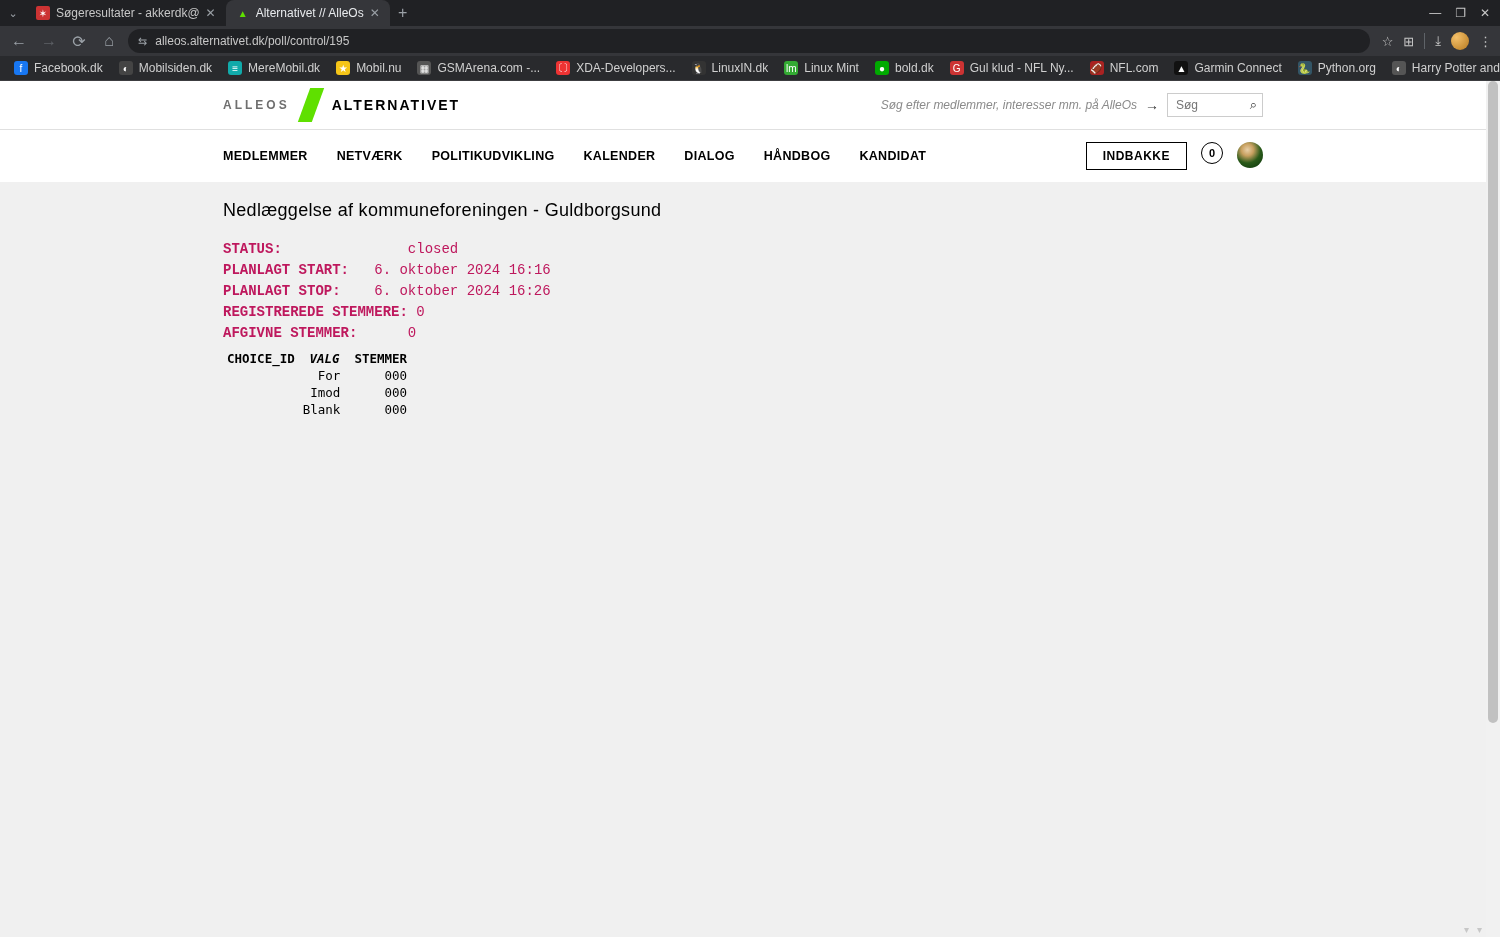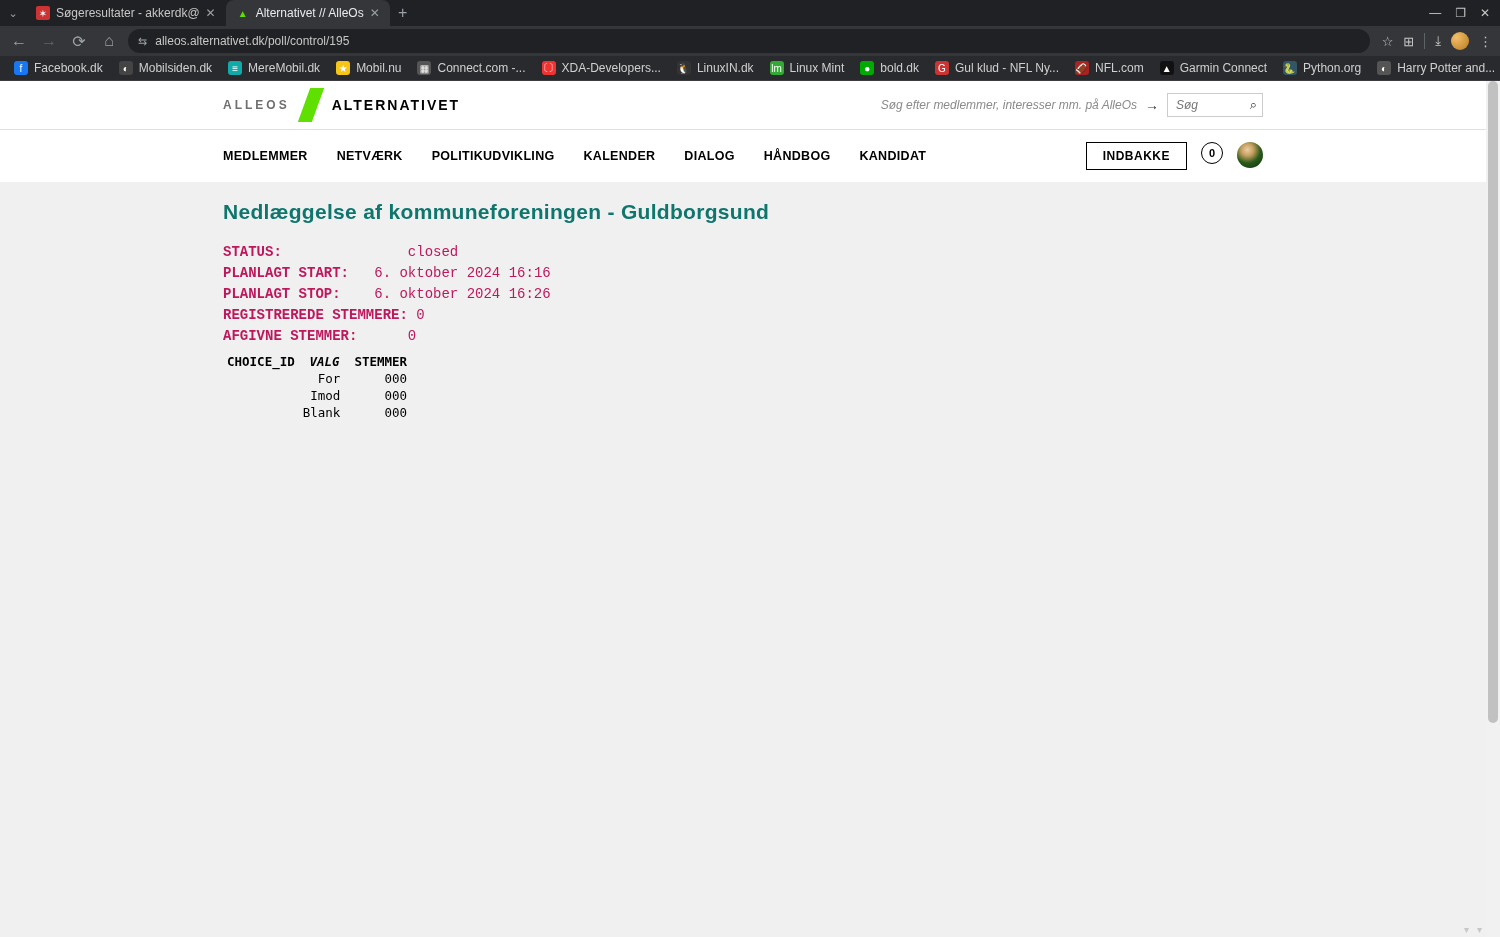--- a/index.html
+++ b/index.html
@@ -40,36 +40,36 @@
 
   .site-header { width:100%; background:#fff; }
   .site-header-row1 { max-width:1060px; margin:0 auto; height:48px; display:flex; align-items:center; justify-content:space-between; padding:0 10px;}
   .logo { display:flex; align-items:center; gap:10px; font-weight:700; letter-spacing:2px; color:#000; font-size:14px;justify-content:center;}
   .logo-slash { display:inline-block; width:14px; height:34px; background:#5fe000; transform: skewX(-20deg); margin:0 4px;}
   .logo-left { color:#6f6f6f; font-weight:600; letter-spacing:3px; font-size:12px;}
   .header-right { display:flex; align-items:center; gap:8px; }
   .search-hint { font-style:italic; color:#8a8a8a; font-size:12px; }
   .search-arrow { color:#333; font-size:14px; }
   .search-box { position:relative; }
-  .search-box input { width:96px; height:24px; border:1px solid #ccc; padding:2px 24px 2px 8px; font-size:12px; font-style:italic; color:#666; }
+  .search-box input { width:96px; height:24px; border:1px solid #ccc; padding:2px 24px 2px 8px; font-size:12px; color:#666; }
   .search-box .sicon { position:absolute; right:6px; top:4px; color:#333; font-size:13px; }
 
   .divider { border-bottom:1px solid #e0e0e0; }
 
   .site-nav-row { max-width:1060px; margin:0 auto; height:52px; display:flex; align-items:center; padding:0 10px; justify-content:space-between;}
   .site-nav { display:flex; gap:29px; }
   .site-nav a { color:#000; font-size:12.5px; font-weight:700; text-decoration:none; letter-spacing:0.3px; cursor:pointer;}
   .nav-right { display:flex; gap:14px; }
   .indbakke-btn { border:1px solid #000; background:#fff; padding:6px 16px; font-size:12px; font-weight:600; letter-spacing:0.5px; cursor:pointer;}
   .count-badge { width:22px; height:22px; border:1px solid #000; border-radius:50%; display:flex; align-items:center; justify-content:center; font-size:11px; font-weight:600;}
   .avatar { width:26px; height:26px; border-radius:50%; background: radial-gradient(circle at 40% 30%, #e8d0a8 0%, #c8a060 25%, #2a5a1a 55%, #08300a 100%); cursor:pointer;}
 
   .main-gray { background:#f0f0f0; min-height:700px; padding-bottom:300px;}
   .main-inner { max-width:1060px; margin:0 auto; padding:18px 10px 0 10px; }
-  h1.page-title { font-size:21px; font-weight:700; color:#0f766e; letter-spacing:0.3px; margin-bottom:18px;}
+  h1.page-title { font-size:18px; font-weight:400; color:#000000; letter-spacing:0.3px; margin-bottom:18px;}
   .mono-block { font-family: Liberation Mono, monospace; font-size:14px; line-height:1.5; color:#be185d; white-space:pre;}
   .mono-block .lbl { font-weight:700; }
 
   table.poll-results { font-family: "Menlo","Consolas",monospace; font-size:12.5px; border-collapse:collapse; margin-top:6px;}
   table.poll-results th { font-weight:700; text-align:left; padding-right:6px;}
   table.poll-results td, table.poll-results th { padding:1px 4px;text-align:center; }
   table.poll-results td.choice { text-align:right; padding-right:10px;}
   table.poll-results td.val { text-align:right; }
 
   .status-corner { position:absolute; right:14px; bottom:0; display:flex; gap:8px; color:#c7c7c7; font-size:10px; padding:2px 4px;}
@@ -133,21 +133,21 @@
     <div class="bm">
       <span class="bm-icon" style="background: rgb(17, 170, 170); color: rgb(255, 255, 255);">≡</span>
       <span>MereMobil.dk</span>
     </div>
     <div class="bm">
       <span class="bm-icon" style="background: rgb(245, 197, 24); color: rgb(255, 255, 255);">★</span>
       <span>Mobil.nu</span>
     </div>
     <div class="bm">
       <span class="bm-icon" style="background: rgb(85, 85, 85); color: rgb(255, 255, 255);">▦</span>
-      <span>Connect.com -...</span>
+      <span>GSMArena.com -...</span>
     </div>
     <div class="bm">
       <span class="bm-icon" style="background: rgb(238, 51, 51); color: rgb(255, 255, 255);">〔〕</span>
       <span>XDA-Developers...</span>
     </div>
     <div class="bm">
       <span class="bm-icon" style="background: rgb(51, 51, 51); color: rgb(255, 255, 255);">🐧</span>
       <span>LinuxIN.dk</span>
     </div>
     <div class="bm">

